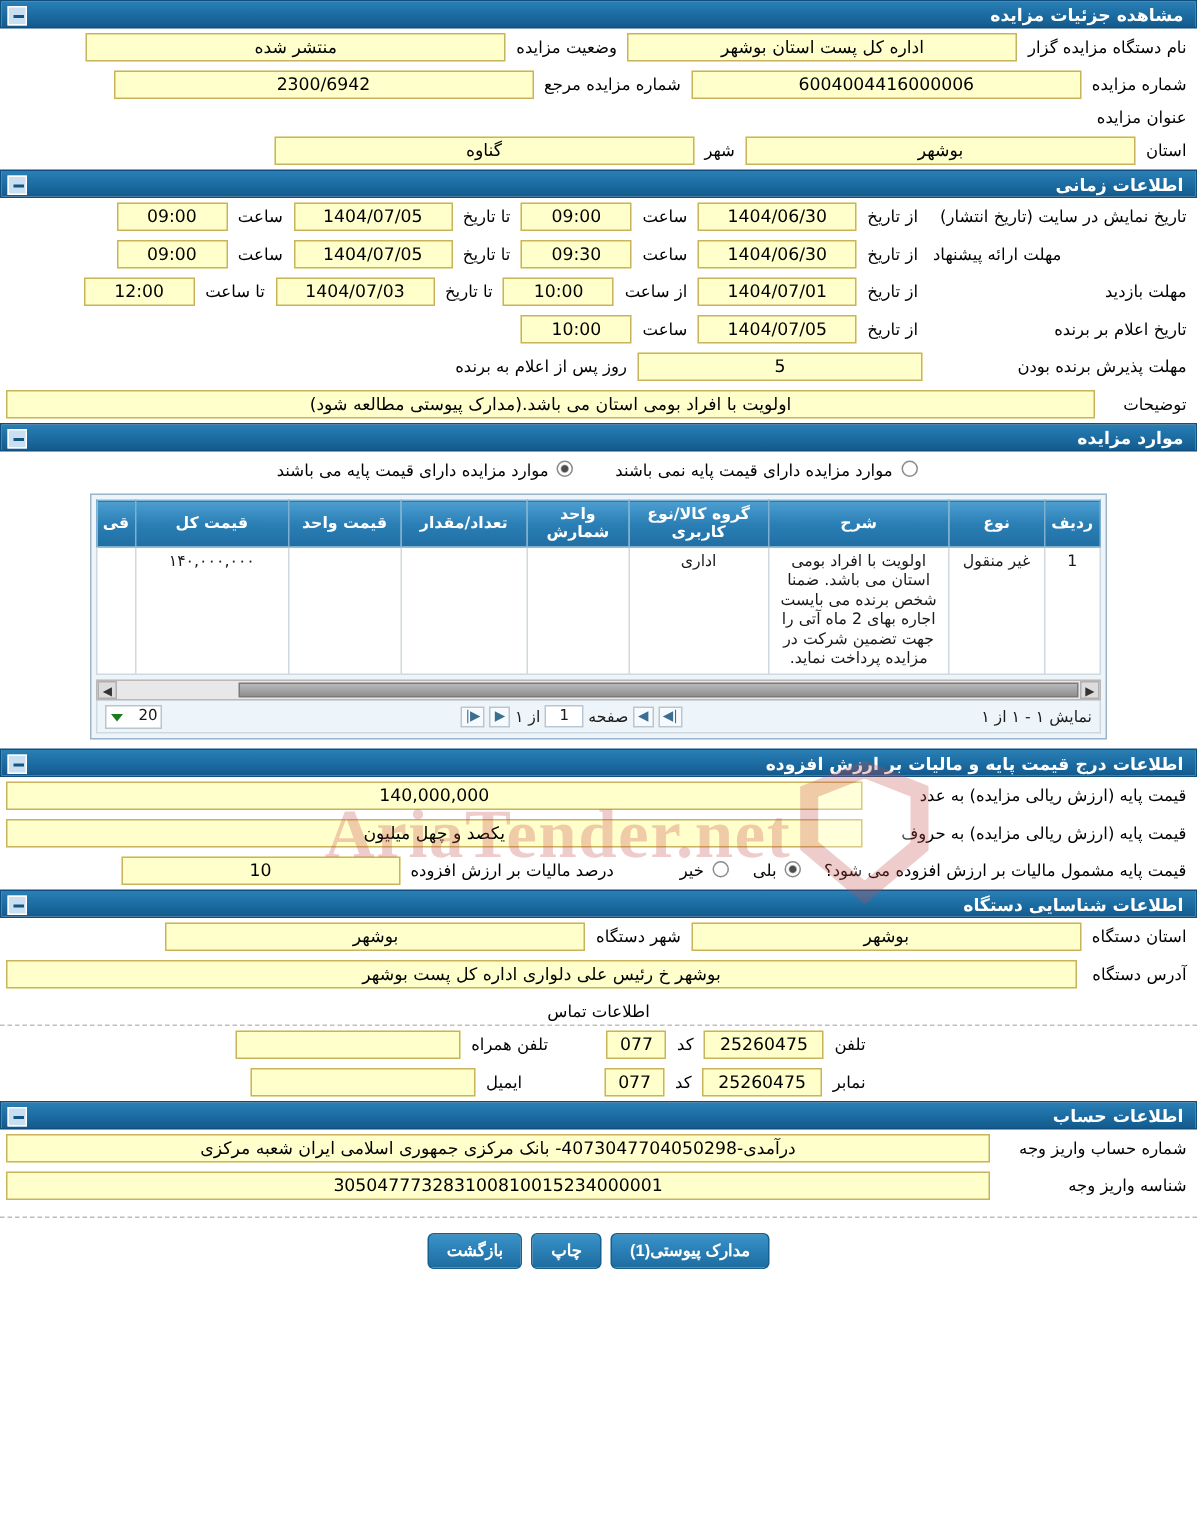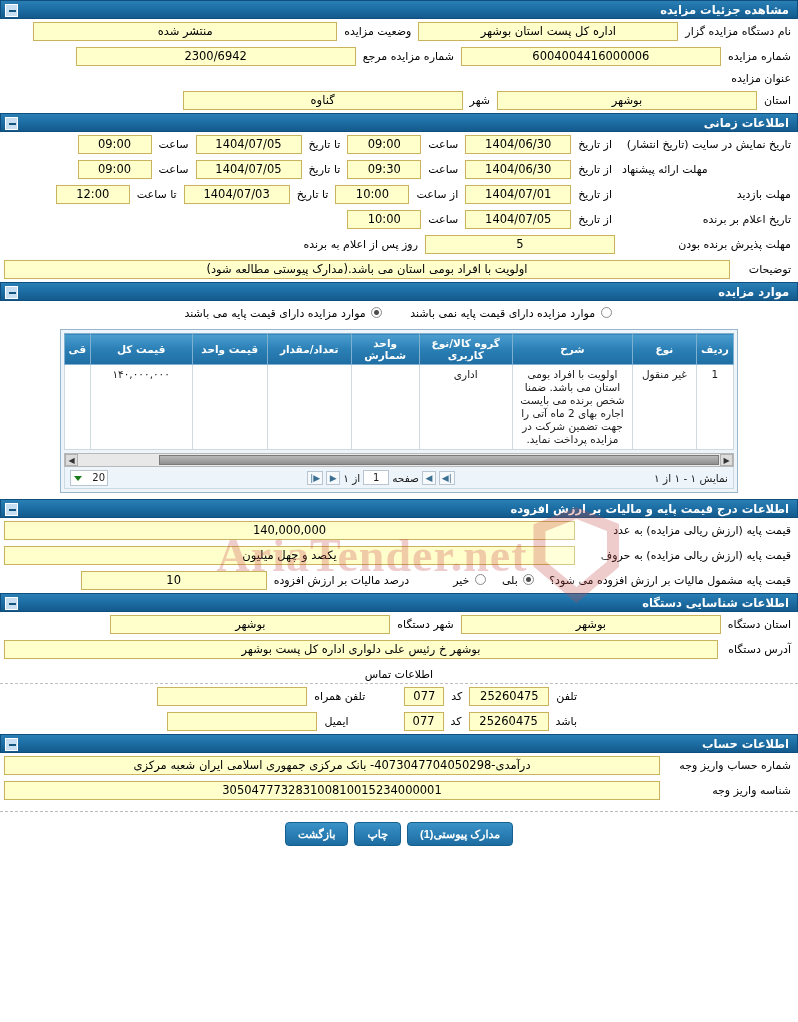--- a/index.html
+++ b/index.html
@@ -267,21 +267,21 @@
   <div class="bar">
     <span>مشاهده جزئیات مزایده</span>
     <span class="barbox"></span>
   </div>
 
   <div class="rows">
     <div class="row">
       <span class="lbl">نام دستگاه مزایده گزار</span>
       <span class="fld center" style="width:260px">اداره کل پست استان بوشهر</span>
       <span class="lbl">وضعیت مزایده</span>
-      <span class="fld center" style="width:304px">منتشر شده</span>
+      <span class="fld center" style="width:280px">منتشر شده</span>
     </div>
 
     <div class="row">
       <span class="lbl">شماره مزایده</span>
       <span class="fld center" style="width:260px">6004004416000006</span>
       <span class="lbl">شماره مزایده مرجع</span>
       <span class="fld center" style="width:280px">2300/6942</span>
     </div>
 
     <div class="row">
@@ -484,21 +484,21 @@
       <span class="lbl">تلفن</span>
       <span class="fld center" style="width:80px">25260475</span>
       <span class="lbl">کد</span>
       <span class="fld center" style="width:40px">077</span>
       <span class="lbl" style="margin-right:32px">تلفن همراه</span>
       <span class="fld center" style="width:150px"></span>
     </div>
 
     <div class="row">
       <span class="lbl" style="width:210px"></span>
-      <span class="lbl">باشد</span>
+      <span class="lbl">نمابر</span>
       <span class="fld center" style="width:80px">25260475</span>
       <span class="lbl">کد</span>
       <span class="fld center" style="width:40px">077</span>
       <span class="lbl" style="margin-right:48px">ایمیل</span>
       <span class="fld center" style="width:150px"></span>
     </div>
   </div>
 
   <div class="bar">
     <span>اطلاعات حساب</span>

